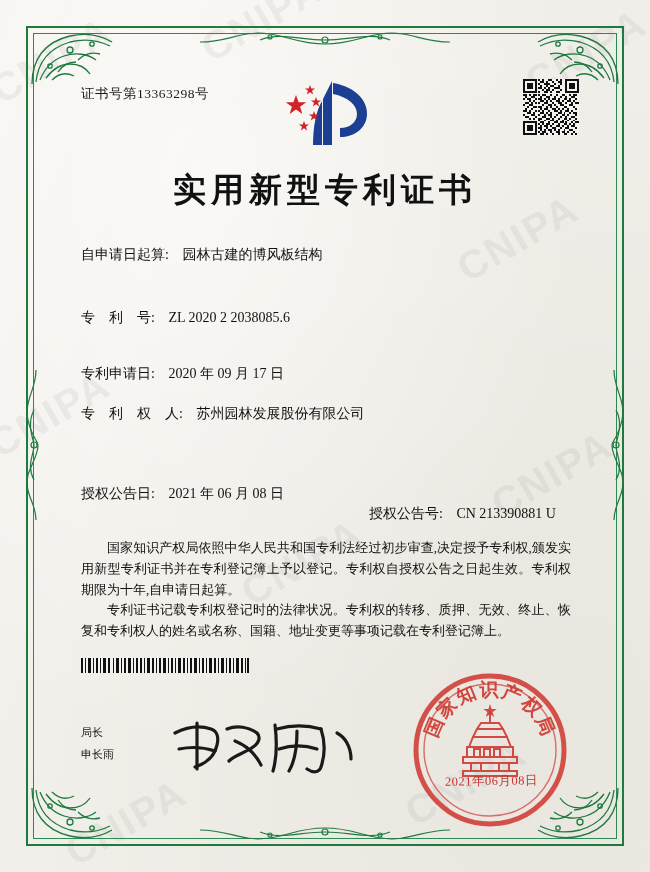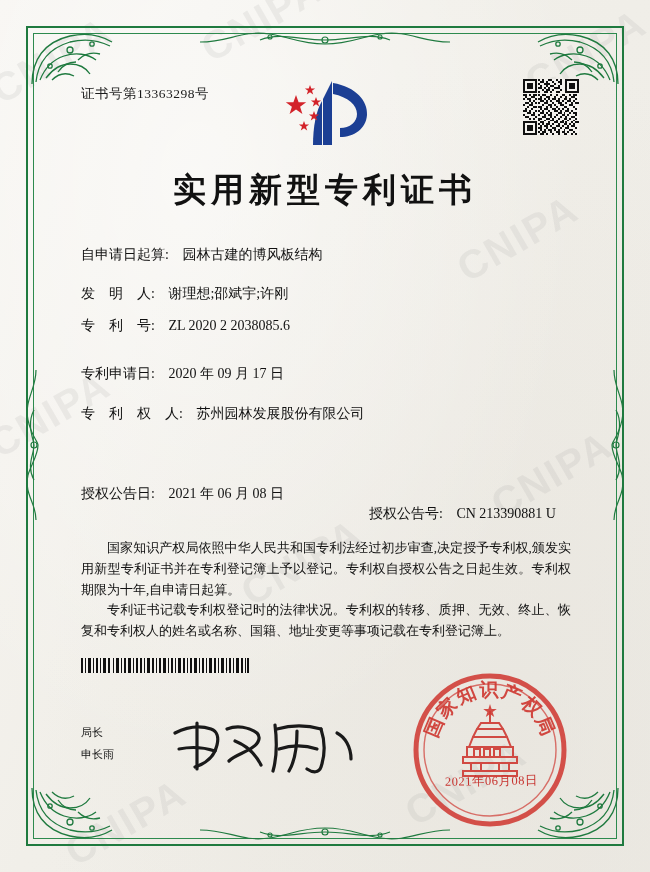--- a/index.html
+++ b/index.html
@@ -134,21 +134,21 @@
   .field-label {
     display: inline-block;
     color: #111;
   }
   .field-value {
     display: inline-block;
     margin-left: 10px;
   }
   .f-row1 { top: 213px; }
   .f-row2 { top: 252px; }
-  .f-row3 { top: 284px; }
+  .f-row3 { top: 276px; }
   .f-row4 { top: 332px; }
   .f-row5 { top: 372px; }
   .f-row6 { top: 412px; }
   .f-row7 { top: 452px; }
 
   .field-second {
     position: absolute;
     left: 336px;
     font-size: 14px;
     color: #111;
@@ -570,24 +570,20 @@
         </g>
       </g>
     </svg>
 
     <div id="doc-title">实用新型专利证书</div>
 
     <div class="field-row f-row1">
       <span class="field-label">自申请日起算:</span>
       <span class="field-value">园林古建的博风板结构</span>
     </div>
-    <div class="field-row f-row2">
-      <span class="field-label">发　明　人:</span>
-      <span class="field-value">谢理想;邵斌宇;许刚</span>
-    </div>
     <div class="field-row f-row3">
       <span class="field-label">专　利　号:</span>
       <span class="field-value">ZL 2020 2 2038085.6</span>
     </div>
     <div class="field-row f-row4">
       <span class="field-label">专利申请日:</span>
       <span class="field-value">2020 年 09 月 17 日</span>
     </div>
     <div class="field-row f-row5">
       <span class="field-label">专　利　权　人:</span>

